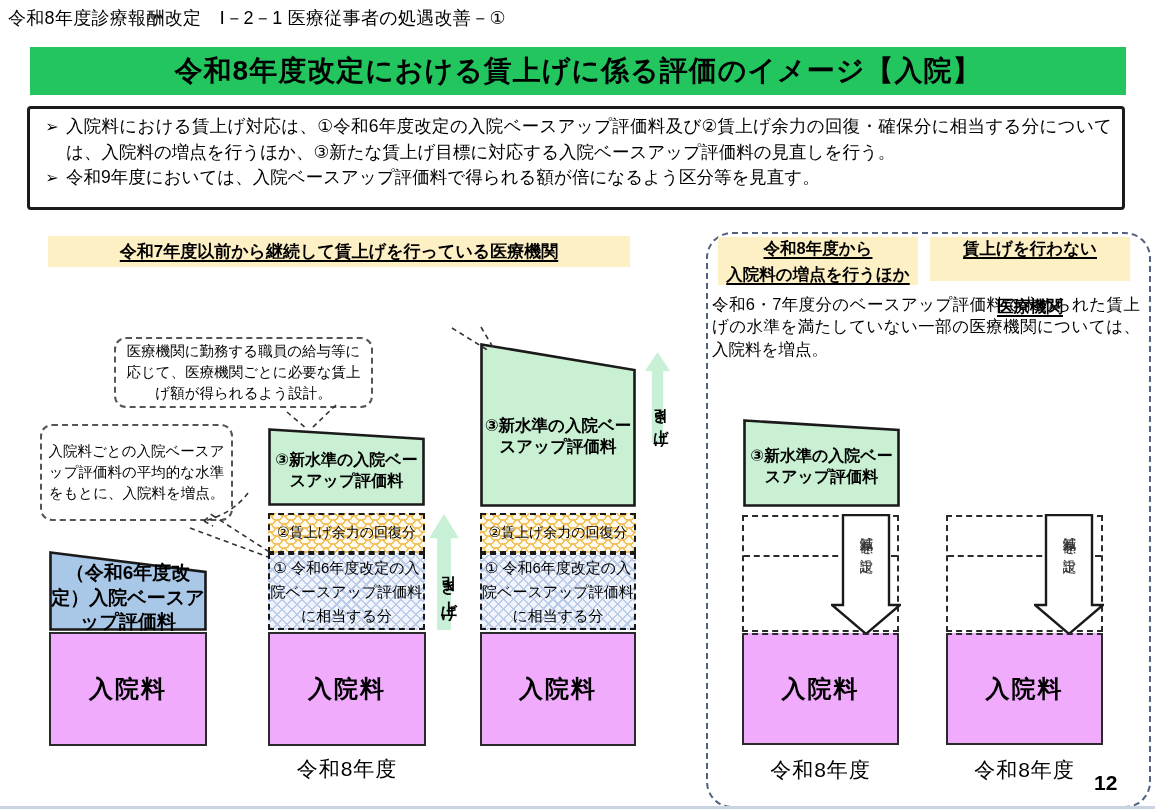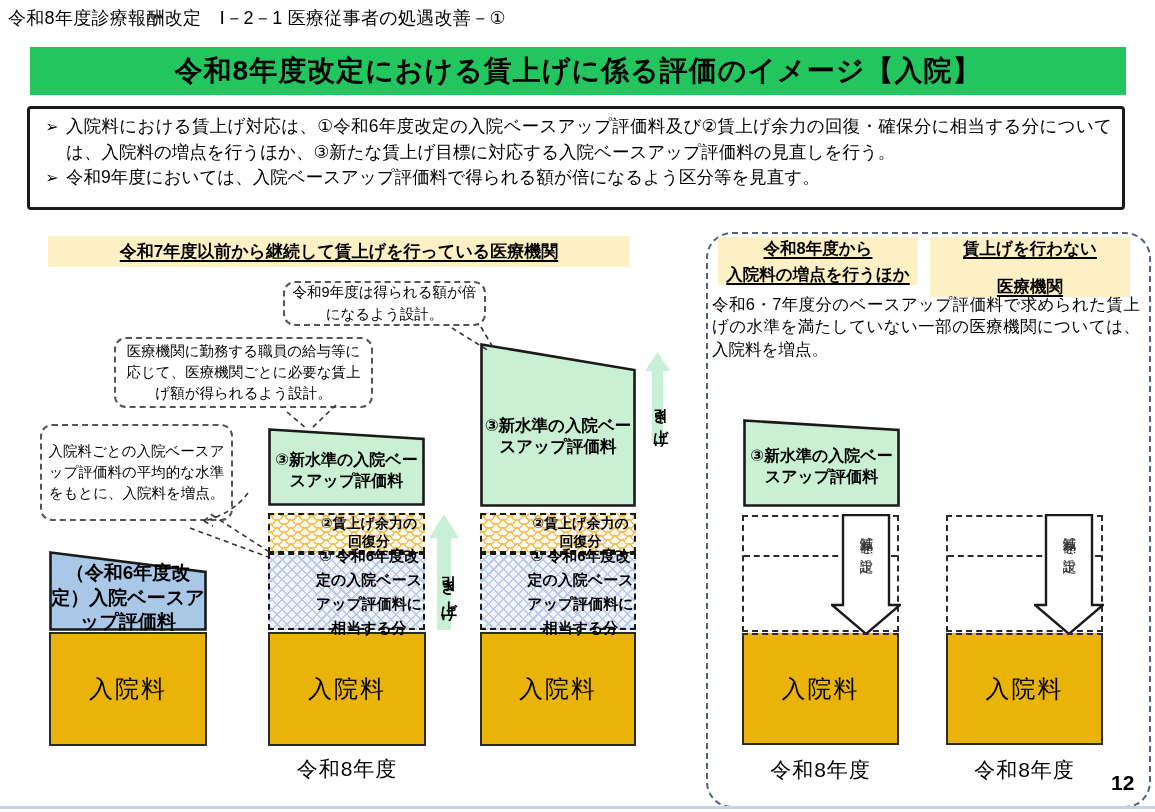--- a/index.html
+++ b/index.html
@@ -31,28 +31,28 @@
   }
   .u{text-decoration:underline;text-decoration-thickness:2px;text-underline-offset:3px;}
   
   .bubble{
     background:#fff;border:2px dashed #555;border-radius:12px;
     display:flex;align-items:center;justify-content:center;text-align:center;
     font-size:14.5px;line-height:1.45;padding:2px 6px;box-sizing:border-box;z-index:3;
   }
   
   .inpatient{
-    background:#eab308;border:2px solid #2a2a2a;box-sizing:border-box;
+    background:#f0abfc;border:2px solid #2a2a2a;box-sizing:border-box;
     display:flex;align-items:center;justify-content:center;
-    font-size:24px;font-weight:400;letter-spacing:2px;
+    font-size:24px;font-weight:700;letter-spacing:2px;
   }
   .hatch-box{
     border:2.4px dashed #1a1a1a;box-sizing:border-box;
     display:flex;align-items:center;justify-content:center;text-align:center;
-    font-weight:700;z-index:2;padding-left:45px;
+    font-weight:400;z-index:2;
   }
   .hatch-orange{
     background-color:#fefaf0;
     background-image:
       radial-gradient(circle at 50% 0, rgba(0,0,0,0) 4.5px, #f2c35c 4.5px, #f2c35c 6px, rgba(0,0,0,0) 6.5px),
       radial-gradient(circle at 50% 0, rgba(0,0,0,0) 4.5px, #f2c35c 4.5px, #f2c35c 6px, rgba(0,0,0,0) 6.5px);
     background-size:14px 8px;background-position:0 0,7px 4px;
     font-size:14px;
   }
   .hatch-blue{
@@ -139,21 +139,20 @@
     <path class="dashline" d="M452,328 L489,351"></path>
     <path class="dashline" d="M481,327 L494,349"></path>
     <path class="dashline" d="M287,412 L307,429"></path>
     <path class="dashline" d="M336,405 L311,429"></path>
     <path class="dashline" d="M190,528 L268,557"></path>
     <path class="dashline" d="M212,515 L271,553"></path>
     <path class="dashline" d="M248,493 Q232,514 204,521"></path>
     <path class="dashline" d="M204,521 L212,514 M204,521 L213,526"></path>
   </svg>
 
-  <div class="abs bubble" style="left:283px;top:281px;width:203px;height:45px;">令和9年度は得られる額が倍になるよう設計。</div>
   <div class="abs bubble" style="left:40px;top:424px;width:193px;height:97px;">入院料ごとの入院ベースアップ評価料の平均的な水準をもとに、入院料を増点。</div>
   <div class="abs bubble" style="left:114px;top:337px;width:259px;height:71px;">医療機関に勤務する職員の給与等に応じて、医療機関ごとに必要な賃上げ額が得られるよう設計。</div>
 
   <div class="abs slant" style="left:49px;top:551px;width:158px;height:80px;">
     <svg viewBox="0 0 158 80" preserveAspectRatio="none">
       <polygon class="fill-blue" points="1.5,1.5 156.5,21 156.5,78.5 1.5,78.5"></polygon>
     </svg>
     <div class="slant-text" style="font-size:19px;padding-top:14px;">（令和6年度改定）入院ベースアップ評価料</div>
   </div>
   <div class="abs inpatient" style="left:49px;top:632px;width:158px;height:114px;">入院料</div>
@@ -184,21 +183,21 @@
 
   <div class="abs up-arrow" style="left:645px;top:352px;width:25px;height:90px;"></div>
   <div class="abs v-text" style="left:645px;top:370px;width:25px;text-align:center;font-size:15px;letter-spacing:2px;">引き上げ</div>
 
   <div class="abs right-panel"></div>
 
   <div class="abs tab" style="left:718px;top:237px;width:200px;height:48px;">
     <span class="u">令和8年度から</span>
     <span class="u">入院料の増点を行うほか</span>
   </div>
-  <div class="abs tab" style="left:930px;top:237px;width:200px;height:60px;">
+  <div class="abs tab" style="left:930px;top:237px;width:200px;height:44px;gap:36px;">
     <span class="u">賃上げを行わない</span>
     <span class="u">医療機関</span>
   </div>
   <div class="abs desc" style="left:712px;top:293px;width:428px;">令和6・7年度分のベースアップ評価料で求められた賃上げの水準を満たしていない一部の医療機関については、入院料を増点。</div>
 
   <div class="abs slant" style="left:743px;top:419px;width:157px;height:88px;">
     <svg viewBox="0 0 157 88" preserveAspectRatio="none">
       <polygon class="fill-green" points="1.5,1.5 155.5,11 155.5,86.5 1.5,86.5"></polygon>
     </svg>
     <div class="slant-text" style="padding-top:8px;">③新水準の入院ベースアップ評価料</div>
@@ -224,17 +223,17 @@
     <svg viewBox="0 0 70 122" preserveAspectRatio="none">
       <polygon points="12,1 58,1 58,91 69,91 35,120 1,91 12,91" fill="#ffffff" stroke="#1a1a1a" stroke-width="2.4"></polygon>
     </svg>
     <div class="da-text">
         <span class="da-vert">減算額を設定</span>
       </div>
   </div>
   <div class="abs inpatient" style="left:946px;top:633px;width:157px;height:112px;border-top:2.2px dashed #2a2a2a;">入院料</div>
   <div class="abs year-label" style="left:946px;top:756px;width:157px;">令和8年度</div>
 
-  <div class="abs page-num" style="left:1094px;top:771px;margin-left:17px;">12</div>
+  <div class="abs page-num" style="left:1094px;top:771px;">12</div>
 
   <div class="abs bottom-strip"></div>
 
 </div>
 
 </body></html>

